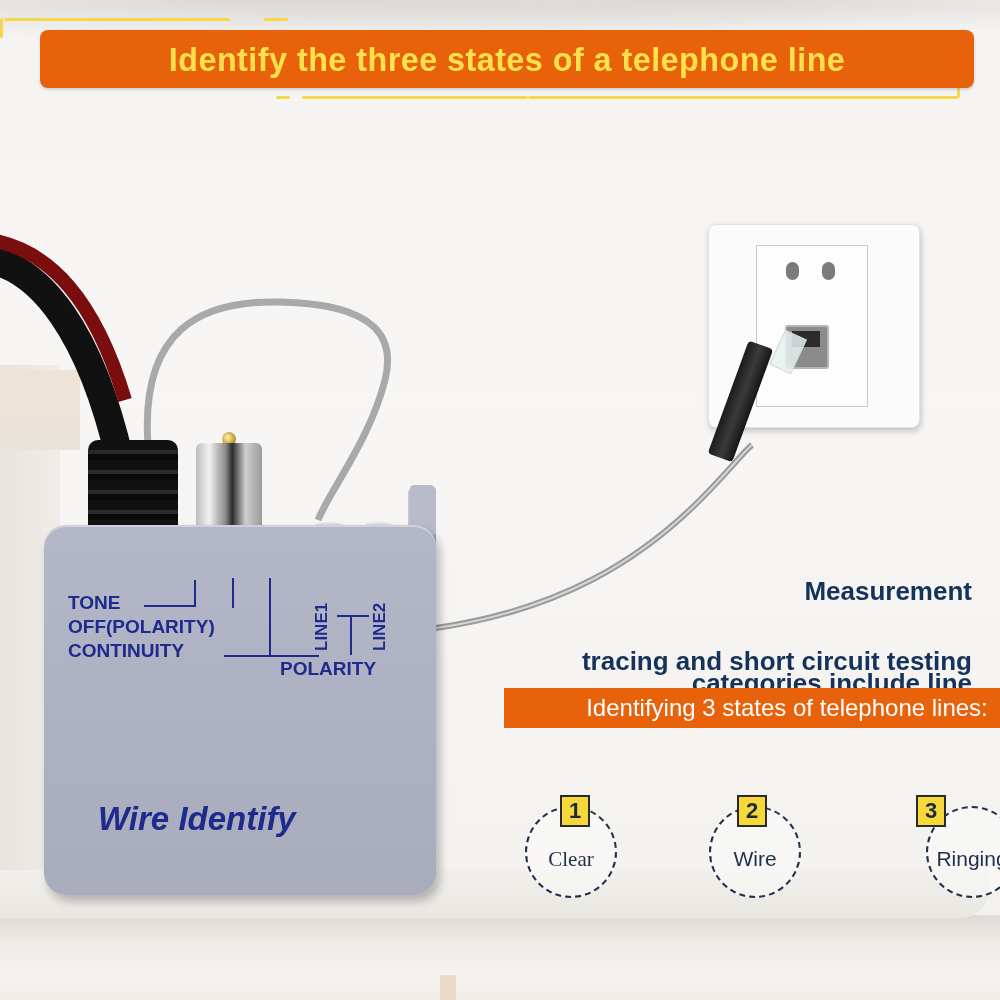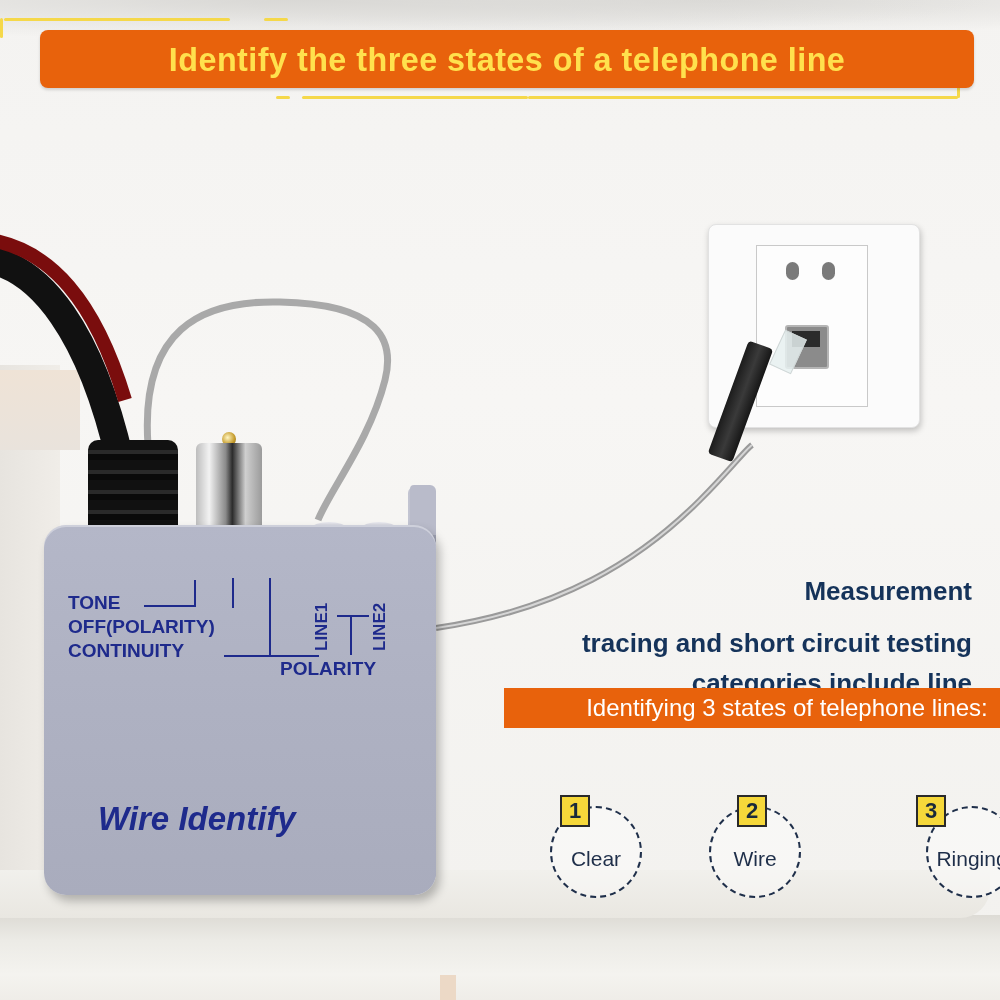--- a/index.html
+++ b/index.html
@@ -133,27 +133,27 @@
     <span class="vert" style="left:326px;top:126px;">LINE2</span>
     <div class="hline" style="left:293px;top:90px;width:32px;"></div>
     <div class="vline" style="left:306px;top:90px;height:40px;"></div>
     <span class="lbl" style="left:236px;top:132px;">POLARITY</span>
   </div>
 </div>
 <span class="abs brand">Wire Identify</span>
 
 <div class="abs feature" style="top:576px;">Measurement</div>
 <div class="abs feature" style="top:632px;margin-top:36px;">categories include line</div>
-<div class="abs feature" style="top:628px;">tracing and short circuit testing</div>
+<div class="abs feature" style="top:646px;">tracing and short circuit testing</div>
 
 <div class="abs states-banner">
   <span class="states-text">Identifying 3 states of telephone lines:</span>
 </div>
 
-<div class="state" style="left:550px;top:806px;">
+<div class="state" style="left:525px;top:806px;font-family:Liberation Serif, serif;">
   <span class="state-label">Clear</span>
 </div>
 <div class="abs state-num" style="left:560px;top:795px;">1</div>
 
 <div class="state" style="left:709px;top:806px;">
   <span class="state-label">Wire</span>
 </div>
 <div class="abs state-num" style="left:737px;top:795px;">2</div>
 
 <div class="state" style="left:926px;top:806px;justify-content:center;">

